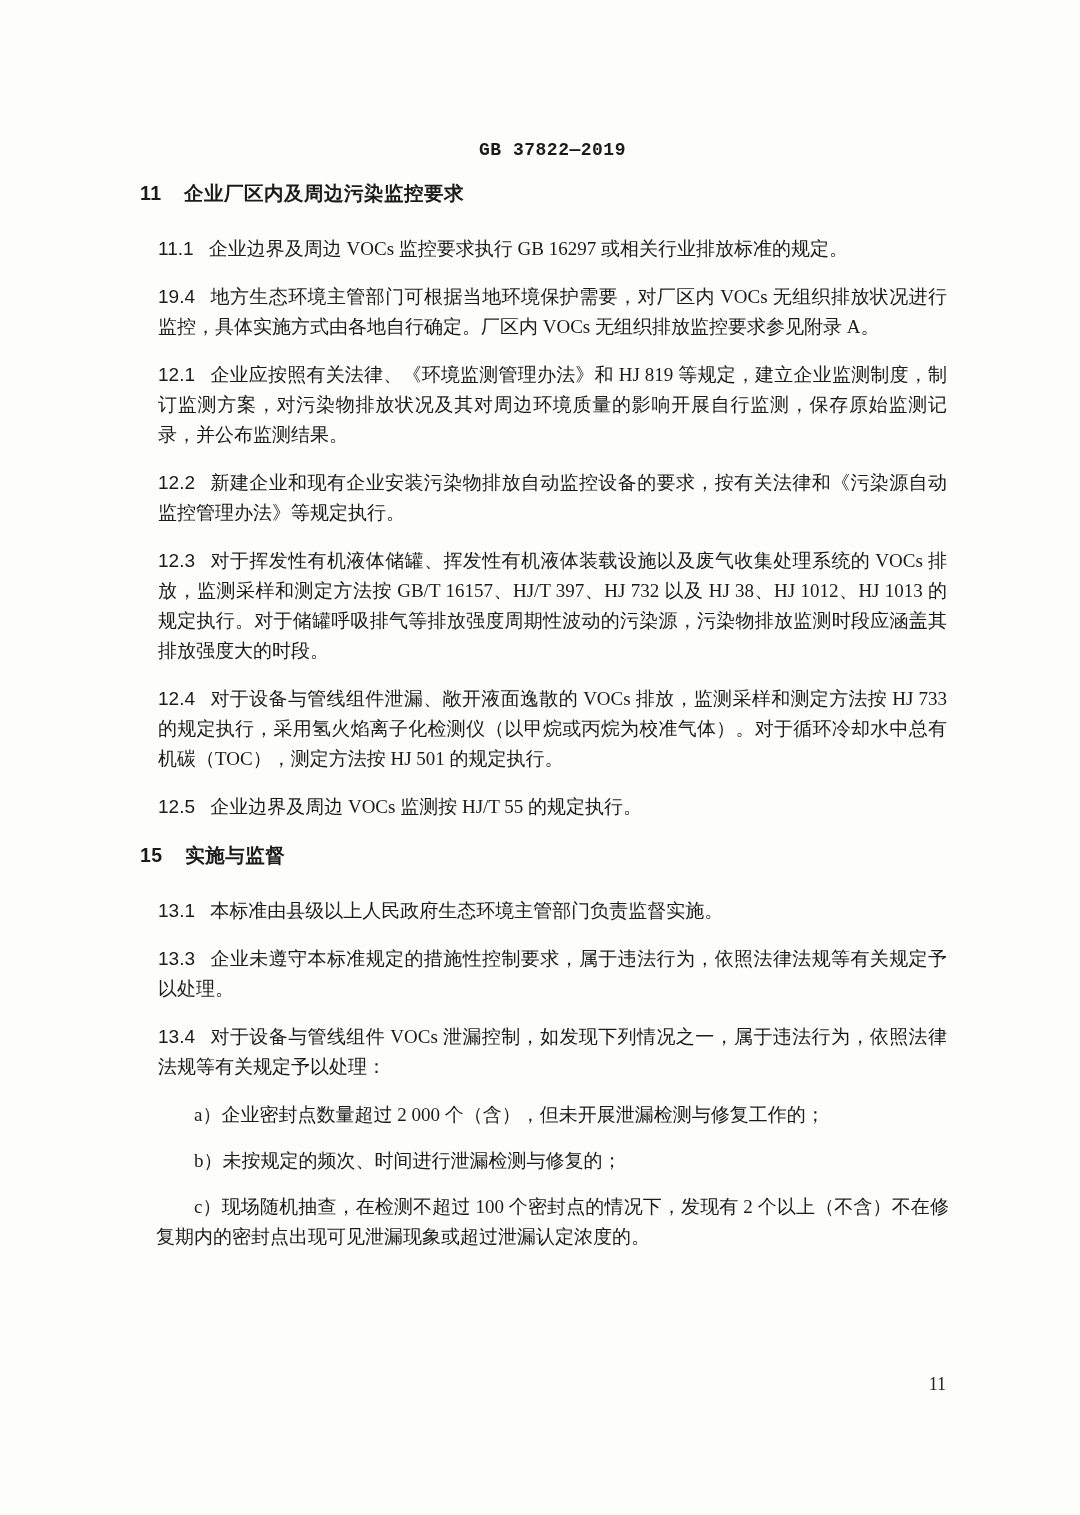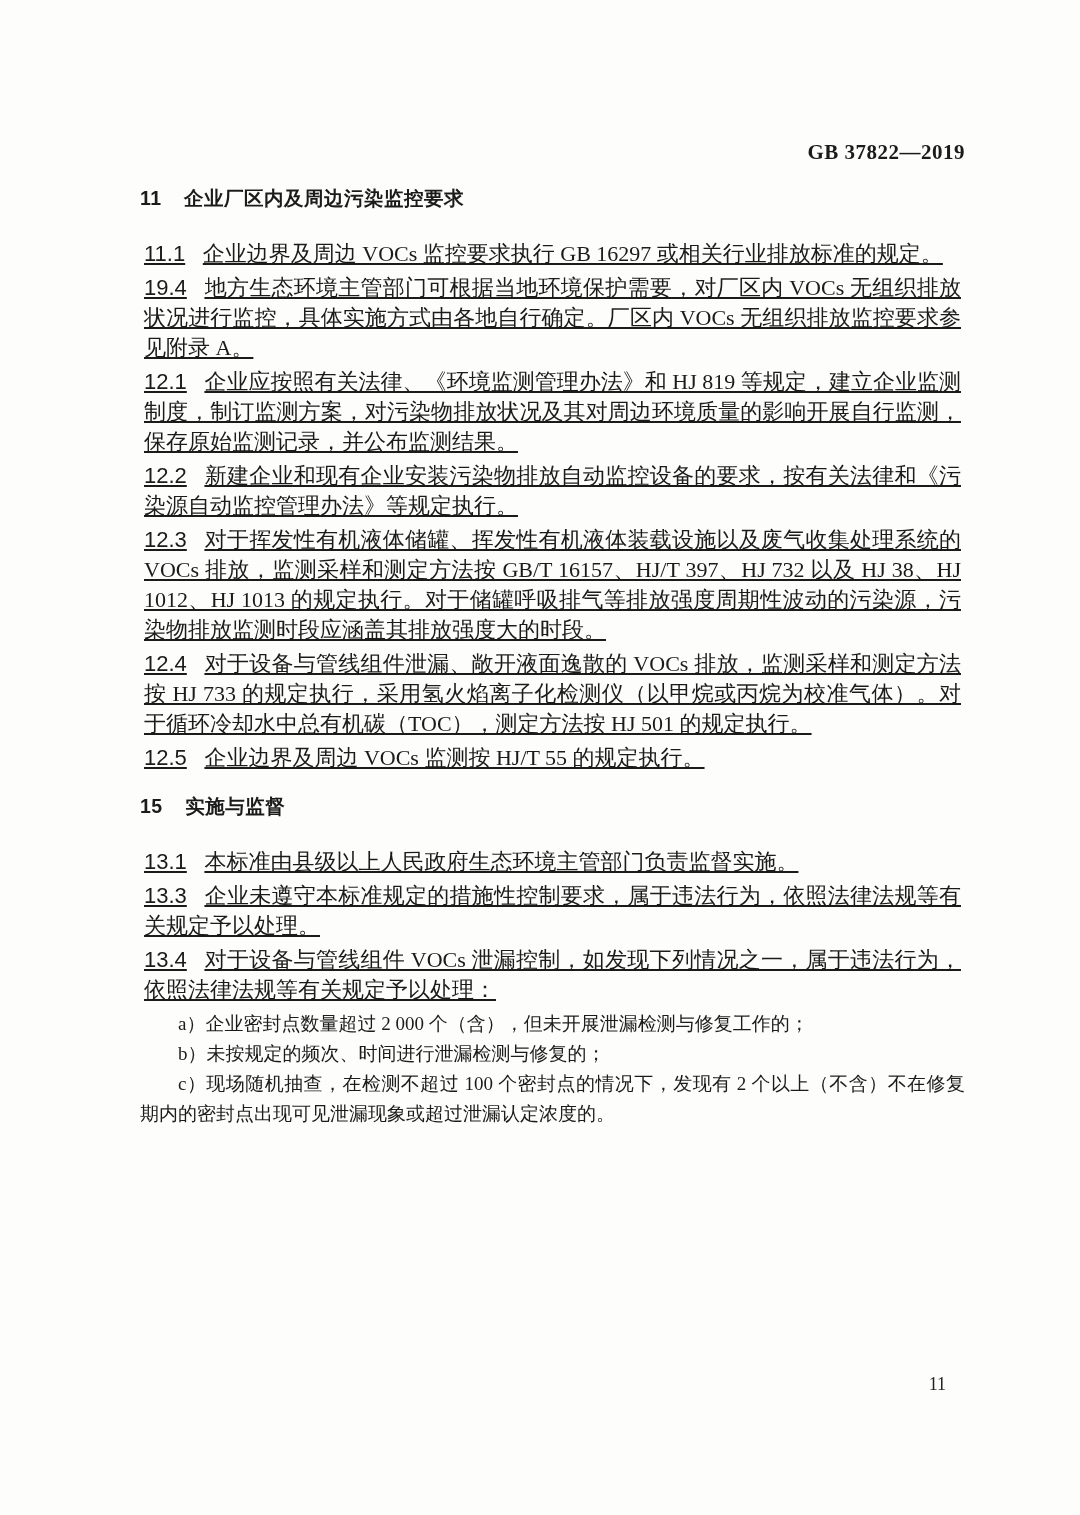--- a/index.html
+++ b/index.html
@@ -9,51 +9,50 @@
     height: 1515px;
     margin: 0 auto;
     background: #fdfdfc;
     box-sizing: border-box;
     padding: 140px 115px 0 140px;
     overflow: hidden;
     color: #1b1b1b;
     font-family: "Liberation Serif", "DejaVu Serif", serif;
   }
   .doc-header {
-    text-align: right;
+    text-align: center;
     font-weight: bold;
-    font-size: 21px;
+    font-size: 18px;
     letter-spacing: 0.5px;
-    font-family: Liberation Serif, serif;
+    font-family: Liberation Mono, monospace;
   }
   .sec-heading {
     font-family: "Liberation Sans", "DejaVu Sans", sans-serif;
     font-weight: bold;
     font-size: 19.5px;
     margin: 20px 0 27px 0;
     letter-spacing: 0.5px;
   }
   .sec-heading.first { }
   .sec-num { margin-right: 1.15em; }
   .clause {
-    font-size: 22px;
+    font-size: 19px;
     line-height: 30px;
-    margin: 4px;
+    margin: 18px;
     text-align: justify;
     text-justify: inter-ideograph;
-    text-decoration: underline;
   }
   .clause-num {
     font-family: "Liberation Sans", "DejaVu Sans", sans-serif;
     margin-right: 0.8em;
   }
   .subitem {
     font-size: 19px;
     line-height: 30px;
-    margin: 0;
+    margin: 16px;
     text-align: justify;
     text-indent: 2em;
   }
   .page-number {
     position: absolute;
     top: 1374px;
     right: 134px;
     font-size: 18px;
     color: #222;
   }

